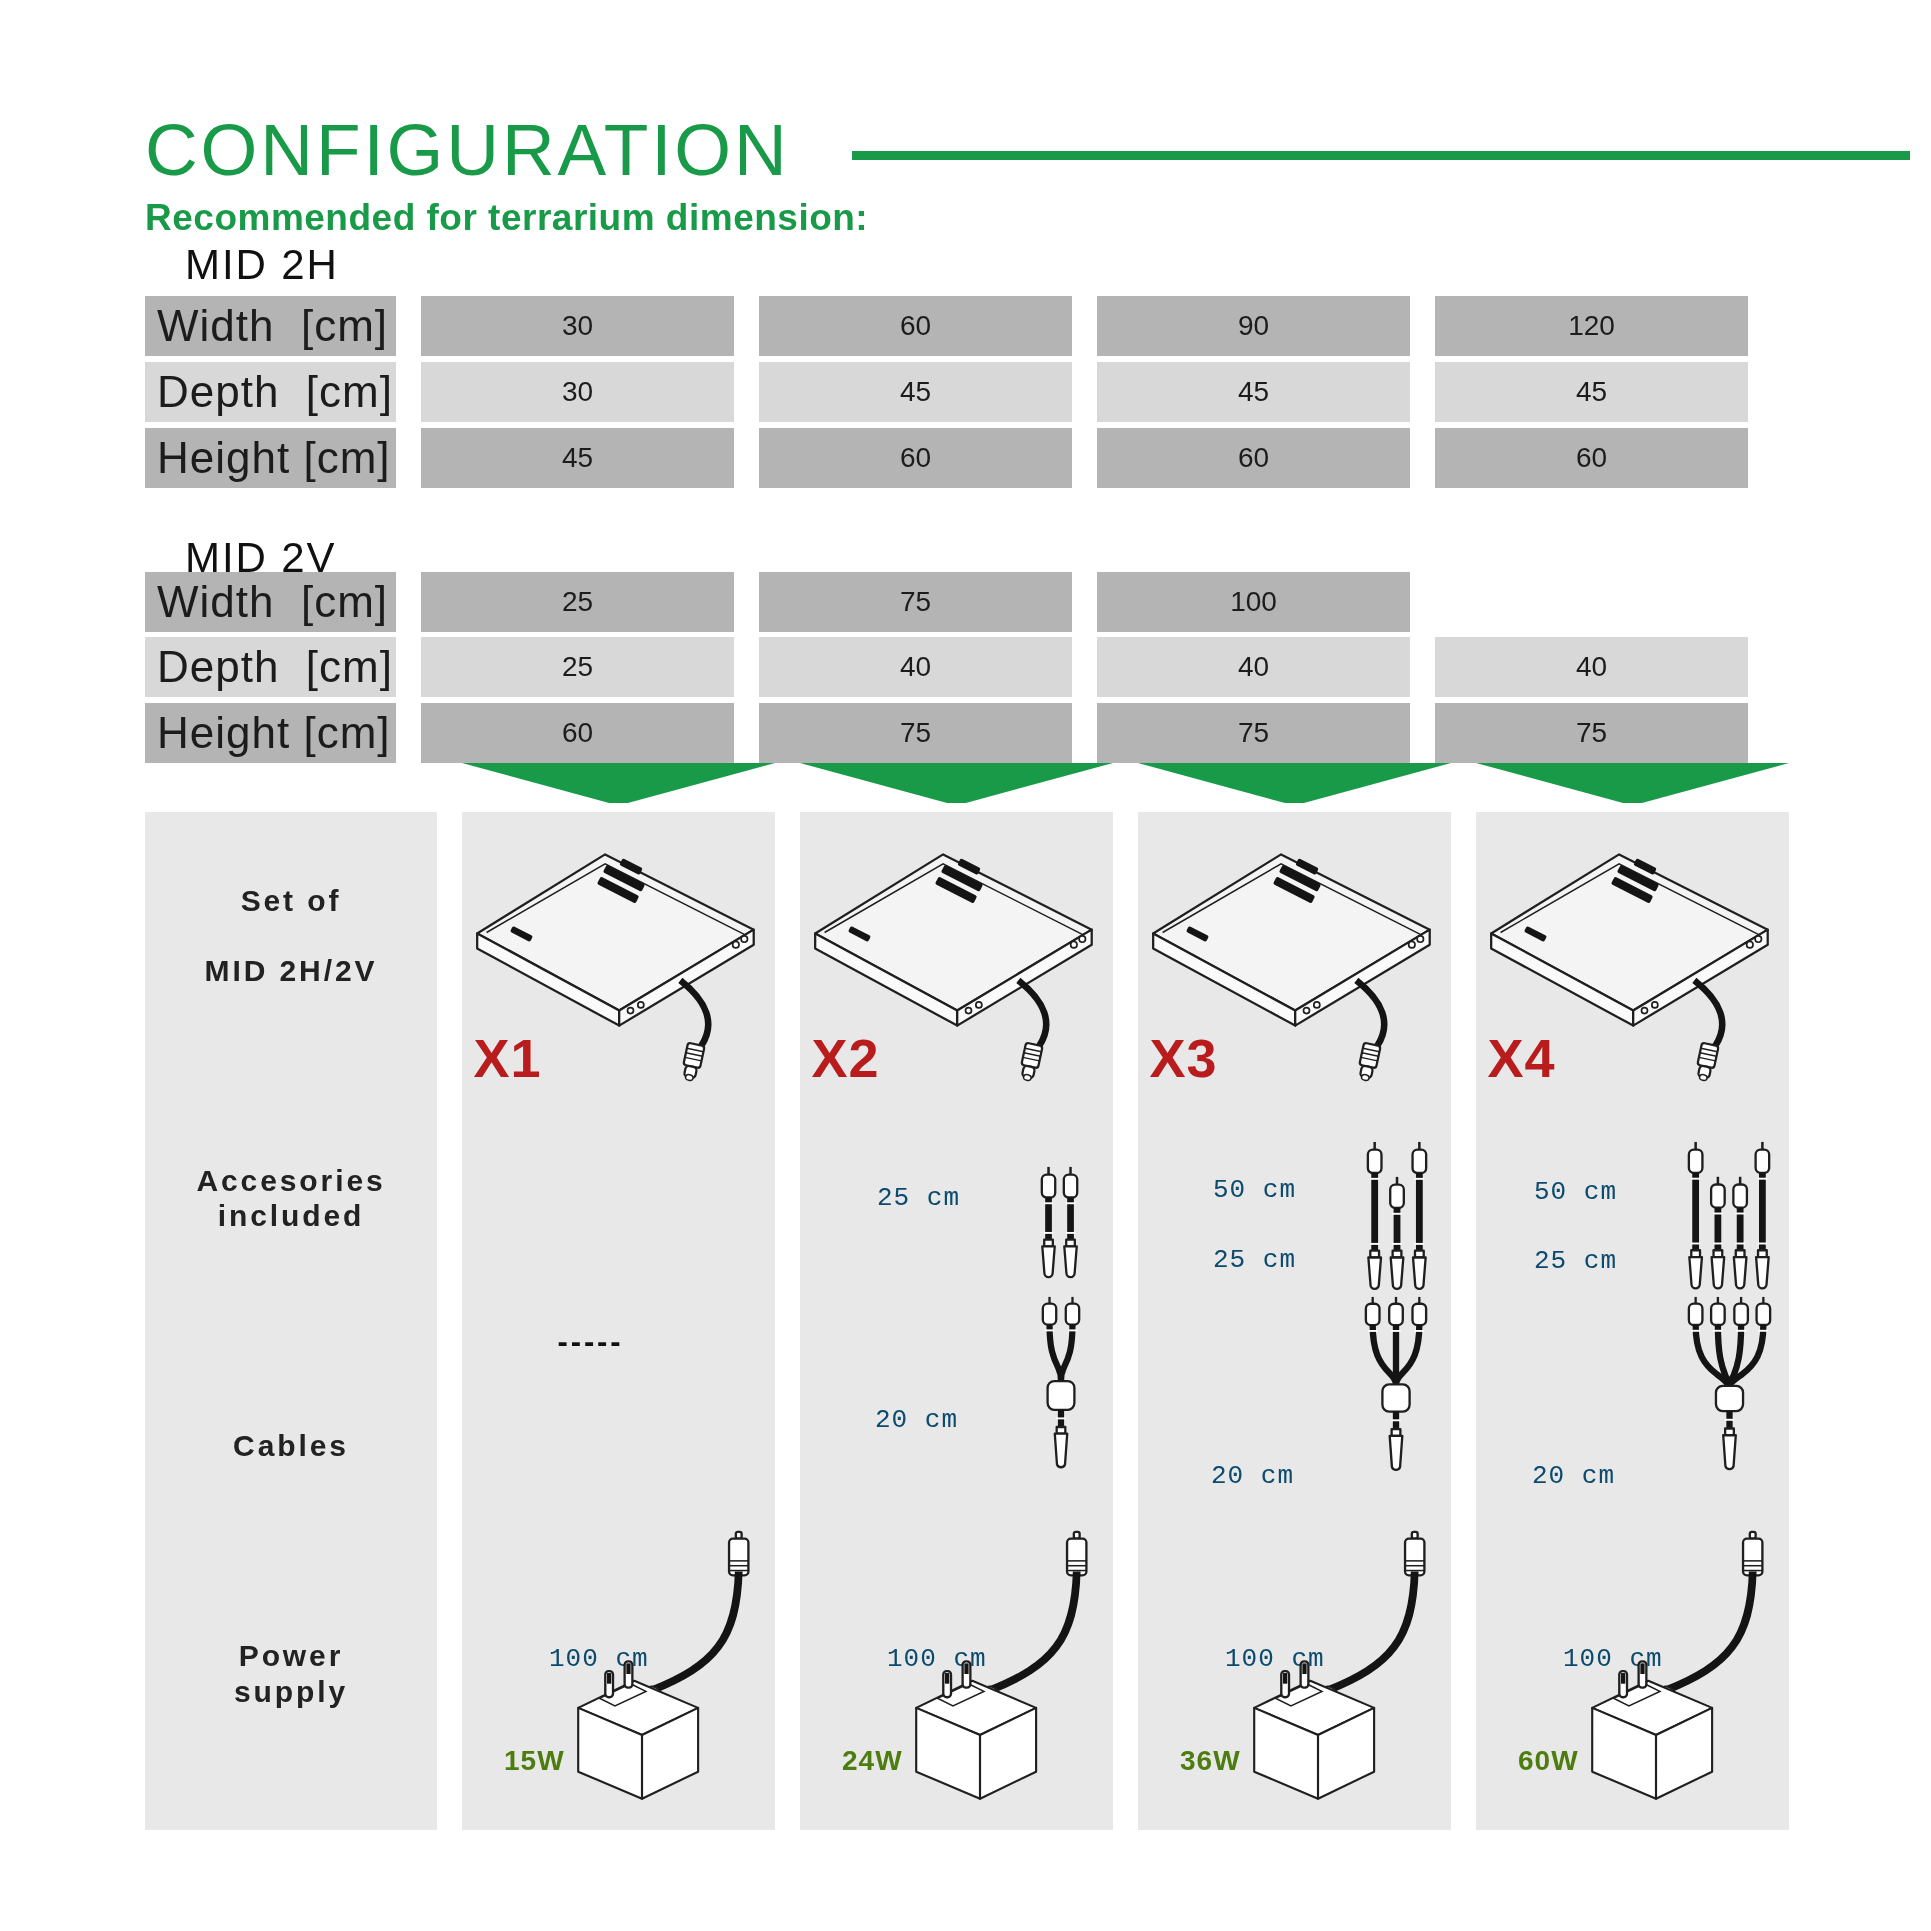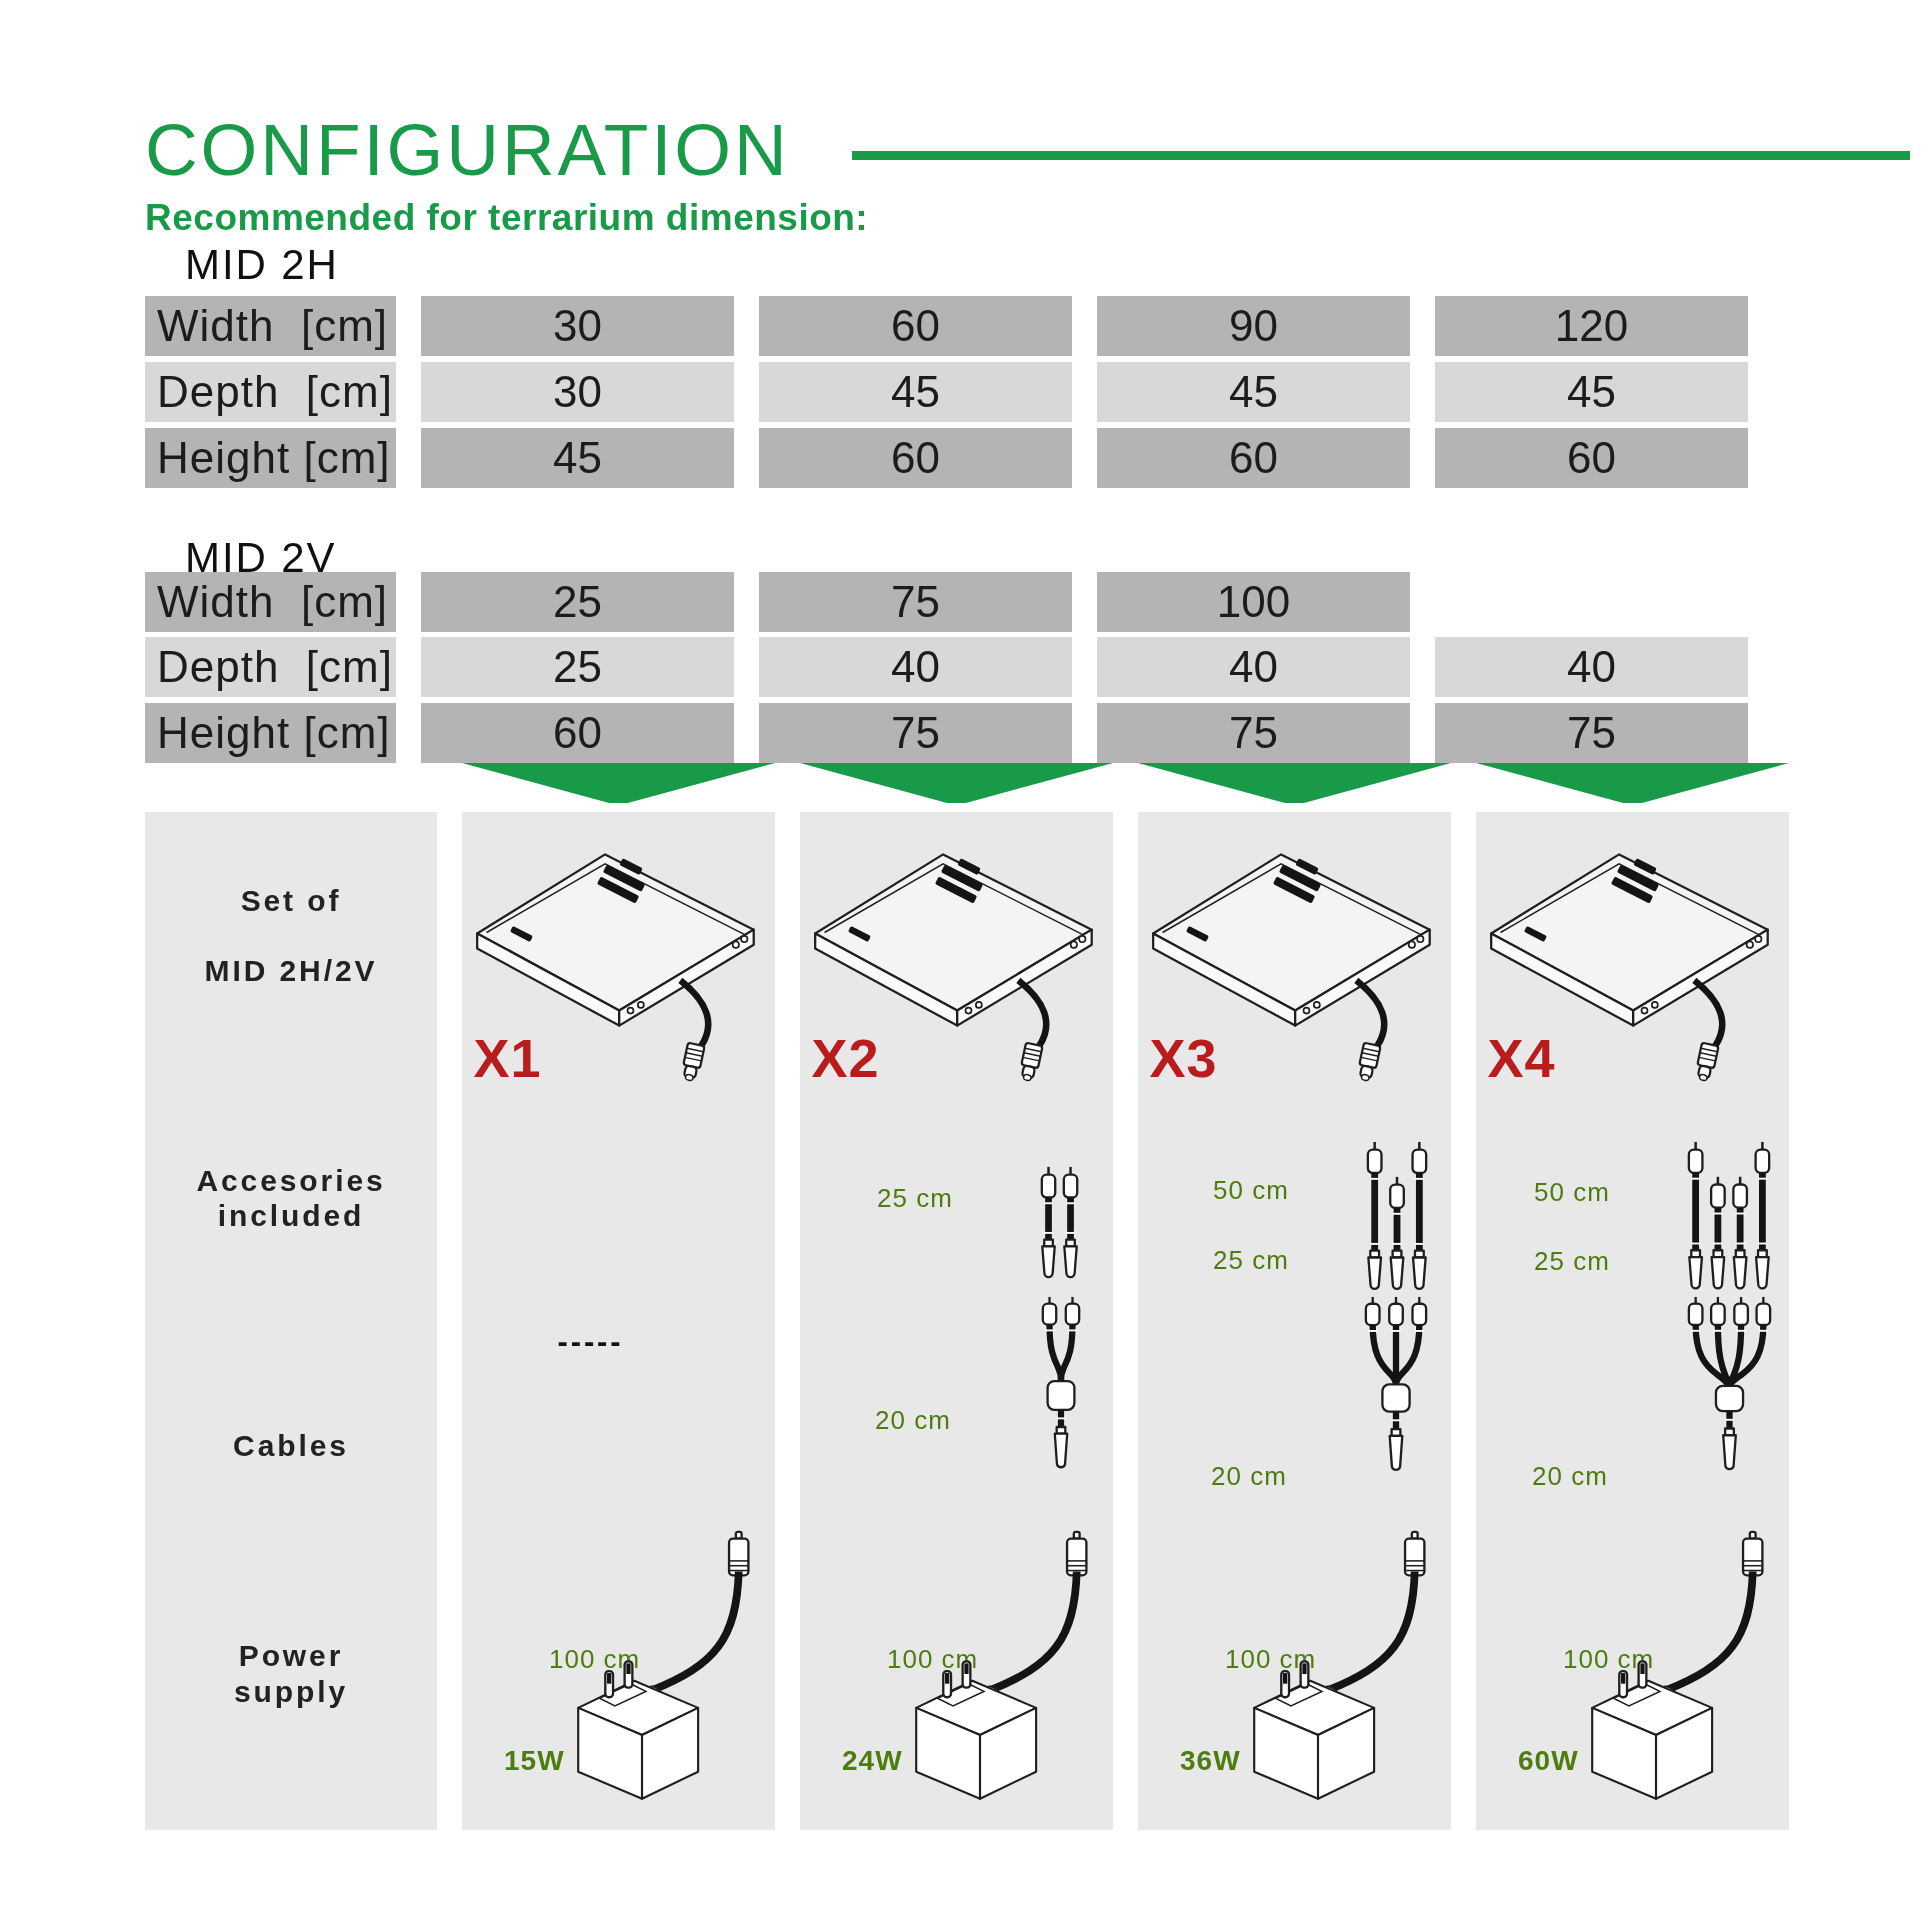--- a/index.html
+++ b/index.html
@@ -20,41 +20,41 @@
   .title-rule{position:absolute;left:852px;top:151px;width:1058px;height:8.7px;background:var(--green);}
   .subtitle{position:absolute;left:145px;top:197px;font-size:37px;font-weight:700;
             letter-spacing:0.5px;color:var(--green);}
 
   
   .tbl-heading{position:absolute;left:185px;font-size:42px;font-weight:400;letter-spacing:1.9px;color:#101010;}
   .h-2h{top:241px;} .h-2v{top:513px;margin-top:21px;}
   .trow{position:absolute;left:145px;display:flex;gap:25px;height:60px;}
   .cell{height:60px;line-height:60px;}
   .cell.lbl{width:251px;font-size:44px;padding-left:12px;letter-spacing:1px;white-space:pre;}
-  .cell.val{width:313px;font-size:44px;text-align:center;}
+  .cell.val{width:313px;font-size:28px;text-align:center;}
   .shade-a{background:var(--row-dark);}
   .shade-b{background:var(--row-light);}
   
   .t1r1{top:296px;} .t1r2{top:362px;} .t1r3{top:428px;}
   .t2r1{top:572px;} .t2r2{top:637px;} .t2r3{top:703px;}
 
   
   .arrow-row{position:absolute;left:462px;top:763px;display:flex;gap:25px;}
   .arrow{width:313px;height:40px;background:var(--green);
          clip-path:polygon(0 0,100% 0,53% 100%,47% 100%);}
 
   
   .matrix{position:absolute;left:145px;top:812px;display:flex;gap:25px;height:1018px;}
   .mcol{position:relative;height:1018px;background:var(--col-bg);}
   .mcol.labels{width:292px;}
   .mcol.prod{width:313px;}
   .mlabel{position:absolute;left:0;right:0;text-align:center;font-size:30px;font-weight:600;
           letter-spacing:2.9px;color:#222;line-height:36px;}
   .count{position:absolute;left:11.6px;top:168px;font-size:54px;font-weight:800;letter-spacing:1px;color:#b91c1c;margin-top:47px;}
-  .len-label{position:absolute;font-size:26px;letter-spacing:1px;color:#4d7c0f;white-space:nowrap;}
+  .len-label{position:absolute;font-size:26px;letter-spacing:1px;color:#0c4a6e;white-space:nowrap;font-family:Liberation Mono, monospace;}
   .watts{position:absolute;left:42px;top:933px;font-size:28px;font-weight:700;letter-spacing:1px;color:#4d7c0f;}
   .dashes{position:absolute;left:56px;top:512px;width:145px;text-align:center;
           font-size:31px;font-weight:700;letter-spacing:2.9px;color:#111;}
   .panel-svg{position:absolute;left:1.9px;top:33px;width:301px;}
   .acc-svg{position:absolute;}
   .psu-svg{position:absolute;left:93px;top:716px;width:205px;}
 
   svg .outline{fill:#f4f4f4;stroke:#1f1f1f;stroke-width:2.4;stroke-linejoin:round;}
   svg .sideface{fill:#fafafa;stroke:#1f1f1f;stroke-width:2.4;stroke-linejoin:round;}
   svg .whiteface{fill:#fff;stroke:#1f1f1f;stroke-width:2.2;stroke-linejoin:round;}

